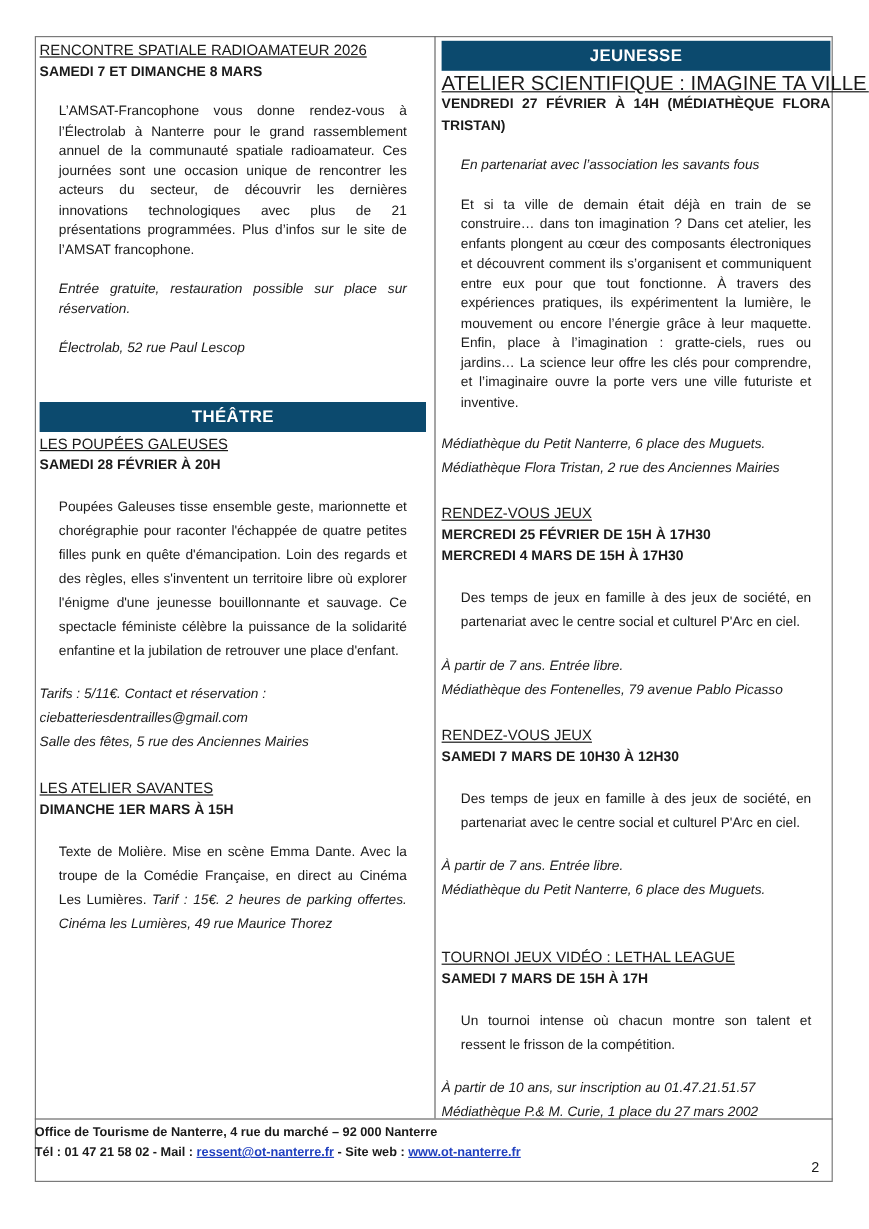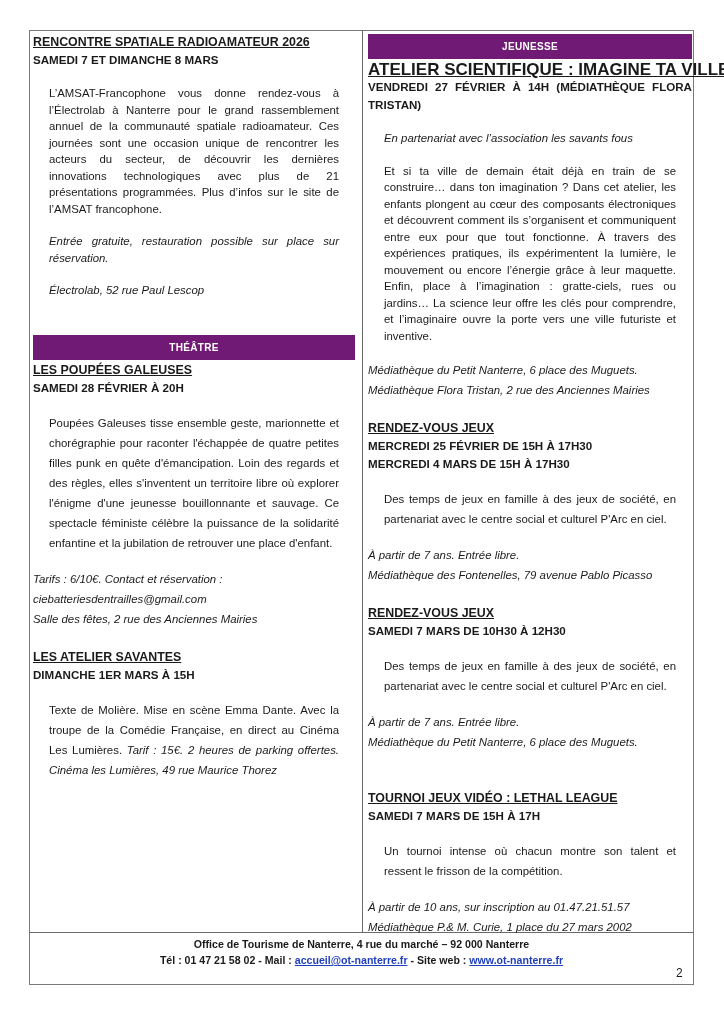--- a/index.html
+++ b/index.html
@@ -5,31 +5,31 @@
   html, body { margin:0; padding:0; background:#ffffff; }
   body { width:724px; height:1024px; position:relative; overflow:hidden;
          font-family:"Liberation Sans", sans-serif; color:#1a1a1a; }
   .frame { position:absolute; left:29px; top:30px; width:665px; height:955px;
            border:1px solid #7a7a7a; box-sizing:border-box; }
   .col-divider { position:absolute; left:362px; top:30px; width:1px; height:902px; background:#6a6a6a; }
   .footer-rule { position:absolute; left:29px; top:932px; width:665px; height:1px; background:#6a6a6a; }
   .col { position:absolute; top:34px; box-sizing:border-box; }
   .col-left { left:33px; width:322px; }
   .col-right { left:368px; width:324px; }
-  .banner { background:#701a75; color:#ffffff; font-weight:bold; text-align:center;
-            font-size:10px; height:25px; line-height:25px; letter-spacing:0.3px; margin-bottom:2px; }
+  .banner { background:#0c4a6e; color:#ffffff; font-weight:bold; text-align:center;
+            font-size:14px; height:25px; line-height:25px; letter-spacing:0.3px; margin-bottom:2px; }
   .event { margin-bottom:18px; }
-  .ev-title { font-weight:bold; text-decoration:underline; font-size:12.4px; line-height:17px; white-space:nowrap; }
+  .ev-title { font-weight:normal; text-decoration:underline; font-size:12.4px; line-height:17px; white-space:nowrap; }
   .ev-date { font-weight:bold; font-size:11.6px; line-height:18px; }
   .ev-date.just { text-align:justify; }
   .p { font-size:11.4px; line-height:16.5px; text-align:justify; margin:16px; }
   .p.loose { line-height:20px; }
   .i { font-style:italic; }
   .line { font-size:11.4px; line-height:20px; margin:0; }
-  .footer { position:absolute; left:29px; top:936px; width:665px; text-align:center;
+  .footer { position:absolute; left:29px; top:936px; width:665px; text-align:left;
             font-size:10.6px; font-weight:bold; line-height:16px; }
   .footer a { color:#1f3fbf; text-decoration:underline; font-weight:bold; }
   .pagenum { position:absolute; left:676px; top:966px; font-size:12px; }
 </style>
 </head>
 <body>
 
 <div class="frame"></div>
 <div class="col-divider"></div>
 <div class="footer-rule"></div>
@@ -43,23 +43,23 @@
     <p class="p i">Entrée gratuite, restauration possible sur place sur réservation.</p>
     <p class="p i">Électrolab, 52 rue Paul Lescop</p>
   </div>
 
   <div class="banner">THÉÂTRE</div>
 
   <div class="event" style="margin-bottom:20px;">
     <div class="ev-title">LES POUPÉES GALEUSES</div>
     <div class="ev-date">SAMEDI 28 FÉVRIER À 20H</div>
     <p class="p loose">Poupées Galeuses tisse ensemble geste, marionnette et chorégraphie pour raconter l'échappée de quatre petites filles punk en quête d'émancipation. Loin des regards et des règles, elles s'inventent un territoire libre où explorer l'énigme d'une jeunesse bouillonnante et sauvage. Ce spectacle féministe célèbre la puissance de la solidarité enfantine et la jubilation de retrouver une place d'enfant.</p>
-    <p class="line i">Tarifs : 6/10€. Contact et réservation :</p>
+    <p class="line i">Tarifs : 5/11€. Contact et réservation :</p>
     <p class="line i">ciebatteriesdentrailles@gmail.com</p>
-    <p class="line i">Salle des fêtes, 2 rue des Anciennes Mairies</p>
+    <p class="line i">Salle des fêtes, 5 rue des Anciennes Mairies</p>
   </div>
 
   <div class="event">
     <div class="ev-title">LES ATELIER SAVANTES</div>
     <div class="ev-date">DIMANCHE 1ER MARS À 15H</div>
     <p class="p loose"><span>Texte de Molière. Mise en scène Emma Dante. Avec la troupe de la Comédie Française, en direct au Cinéma Les Lumières.</span> <span class="i">Tarif : 15€. 2 heures de parking offertes. Cinéma les Lumières, 49 rue Maurice Thorez</span></p>
   </div>
 </div>
 
 <div class="col col-right">
@@ -95,15 +95,15 @@
     <div class="ev-title">TOURNOI JEUX VIDÉO : LETHAL LEAGUE</div>
     <div class="ev-date">SAMEDI 7 MARS DE 15H À 17H</div>
     <p class="p loose">Un tournoi intense où chacun montre son talent et ressent le frisson de la compétition.</p>
     <p class="line i">À partir de 10 ans, sur inscription au 01.47.21.51.57</p>
     <p class="line i">Médiathèque P.&amp; M. Curie, 1 place du 27 mars 2002</p>
   </div>
 </div>
 
 <div class="footer">
   <div>Office de Tourisme de Nanterre, 4 rue du marché – 92 000 Nanterre</div>
-  <div><span>Tél : 01 47 21 58 02 - Mail : </span><a>accueil@ot-nanterre.fr</a><span> - Site web : </span><a>www.ot-nanterre.fr</a></div>
+  <div><span>Tél : 01 47 21 58 02 - Mail : </span><a>ressent@ot-nanterre.fr</a><span> - Site web : </span><a>www.ot-nanterre.fr</a></div>
 </div>
 <div class="pagenum">2</div>
 
 </body></html>

